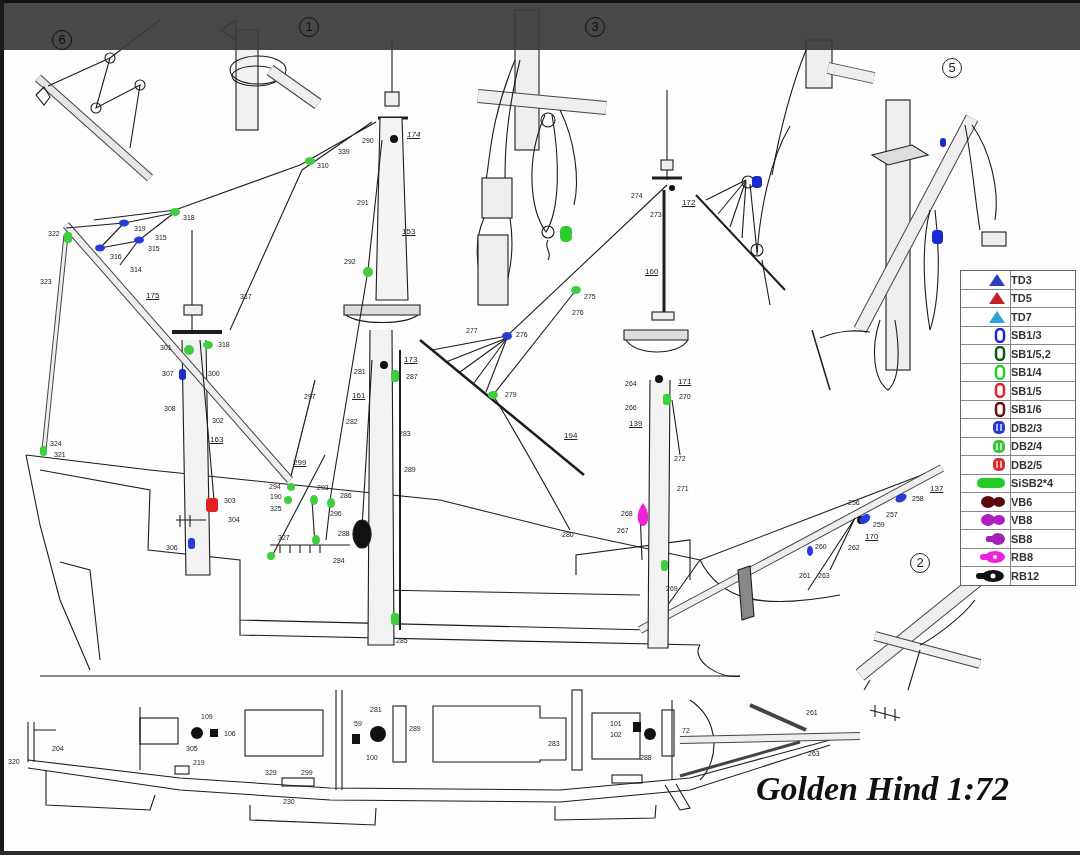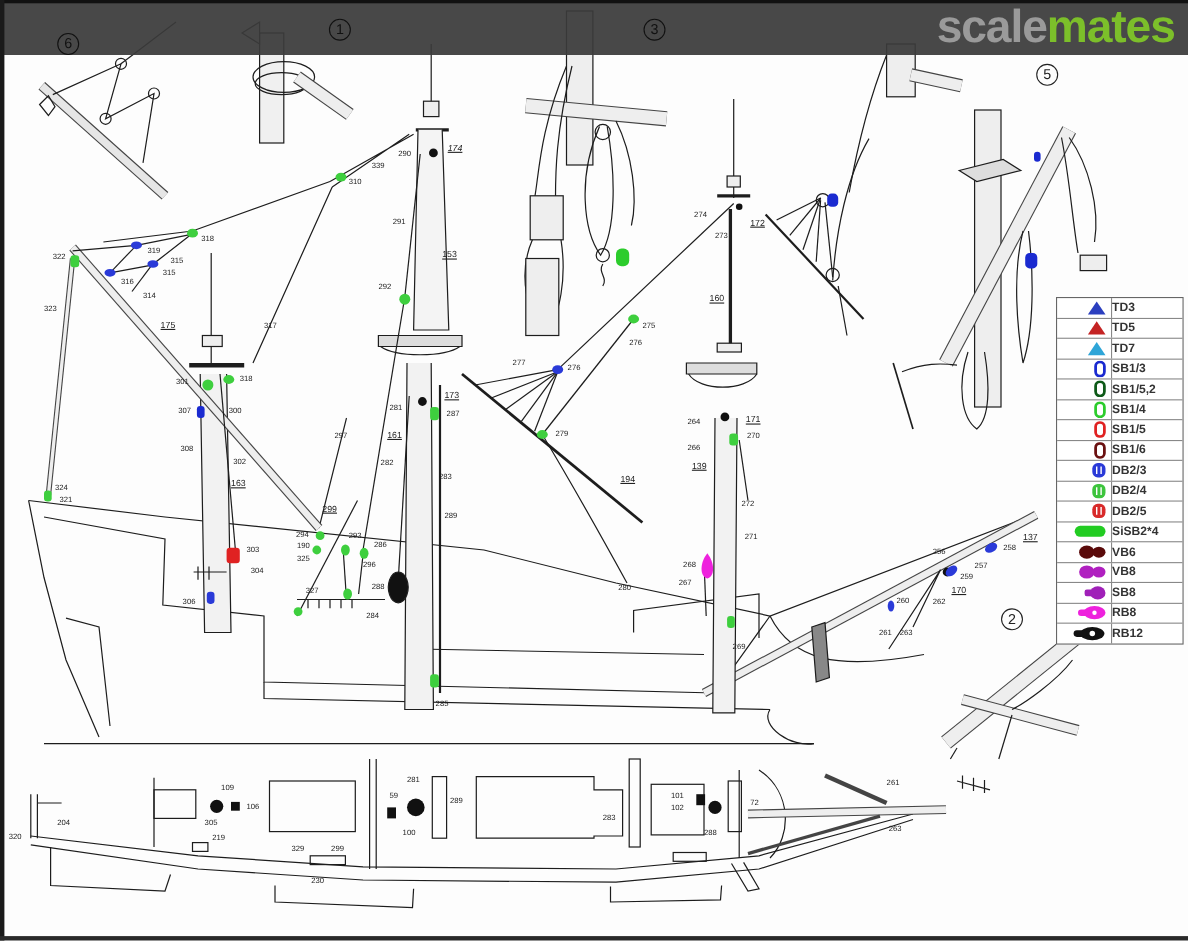--- a/index.html
+++ b/index.html
@@ -241,23 +241,20 @@
       <ellipse cx="901" cy="498" rx="4" ry="6" fill="#2a3ad8" transform="rotate(60 901 498)"></ellipse>
       <rect x="560" y="226" width="12" height="16" rx="5" fill="#2ccc2c"></rect>
       <rect x="752" y="176" width="10" height="12" rx="4" fill="#1a2ad0"></rect>
       <rect x="932" y="230" width="11" height="14" rx="4" fill="#1a2ad0"></rect>
       <rect x="940" y="138" width="6" height="9" rx="3" fill="#1a2ad0"></rect>
     </g>
   </svg>
 
   <div class="topband"></div>
   <div class="topband-edge"></div>
-  <div class="logo">
-    <span class="l1">scale</span><span class="l2">mates</span>
-  </div>
 
   <div class="frame-left"></div>
   <div class="frame-bottom"></div>
 
   <div class="step on-dark" style="left:52px;top:30px;">6</div>
   <div class="step on-dark" style="left:299px;top:17px;">1</div>
   <div class="step on-dark" style="left:585px;top:17px;">3</div>
   <div class="step" style="left:942px;top:58px;">5</div>
   <div class="step" style="left:910px;top:553px;">2</div>
 
@@ -510,13 +507,14 @@
           <svg width="32" height="14">
             <ellipse cx="19" cy="7" rx="11" ry="6" fill="#111"></ellipse>
             <rect x="2" y="4" width="12" height="6" rx="3" fill="#111"></rect>
             <circle cx="19" cy="7" r="2.5" fill="#fff"></circle>
           </svg>
         </div>
       <div class="legend-text">RB12</div>
     </div>
   </div>
 
+  <div class="title-label">Golden Hind 1:72</div>
 </div>
 
 </body></html>

